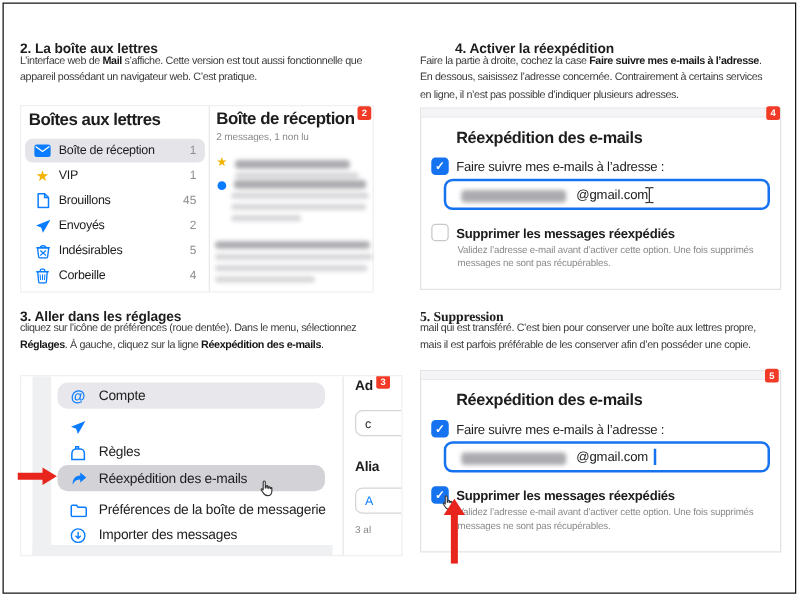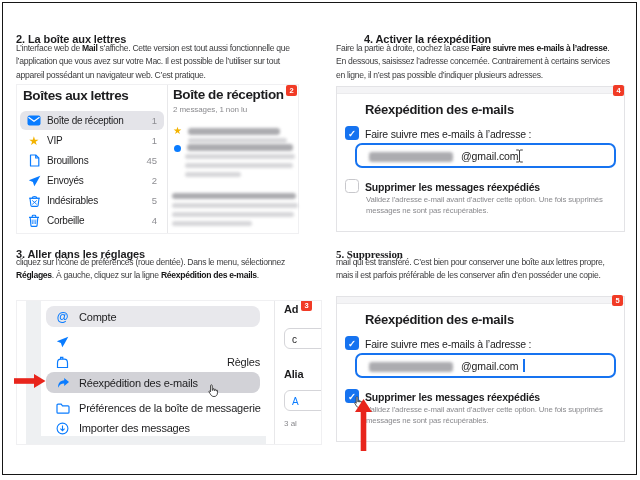--- a/index.html
+++ b/index.html
@@ -65,21 +65,20 @@
   .cursor{position:absolute;z-index:8;}
 </style>
 </head>
 <body>
 
 <div class="frame"></div>
 
 <h2 class="sec-h" style="left:16px;top:24px;">2. La boîte aux lettres</h2>
 <div class="para" style="left:16px;top:42px;">
     <div><span>L’interface web de </span><b>Mail</b><span> s’affiche. Cette version est tout aussi fonctionnelle que</span></div>
-    <div><span>l’application que vous avez sur votre Mac. Il est possible de l’utiliser sur tout</span></div>
     <div><span>appareil possédant un navigateur web. C’est pratique.</span></div>
   </div>
 
 <div class="shot shot2" style="left:16px;top:84px;width:281px;height:148px;">
   <div class="badge" style="top:0;right:1px;">2</div>
 
   <div class="mb-title" style="left:6px;top:3px;">Boîtes aux lettres</div>
 
   <div class="mrow sel" style="top:26px;">
     <span class="micon">
@@ -217,21 +216,21 @@
       </span>
     <span class="lbl">Compte</span>
   </div>
   <div class="menu-row" style="top:31px;">
     <span class="icn">
       <svg width="13" height="12" viewBox="0 0 13 12">
           <path d="M12.3 0.7 L0.8 5.3 L4.9 6.9 L6.3 11.2 L8.6 7.4 Z" fill="#0a7cff"></path>
         </svg>
     </span>
   </div>
-  <div class="menu-row" style="top:51px;justify-content:space-between;">
+  <div class="menu-row" style="top:51px;">
     <span class="icn">
       <svg width="13" height="13" viewBox="0 0 13 13">
           <path d="M1.5 11.5V7c0-2.2 1.4-3.8 3.2-3.8h3.6c1.8 0 3.2 1.6 3.2 3.8v4.5z" fill="none" stroke="#0a7cff" stroke-width="1.2"></path>
           <path d="M4.6 3.2V1.4h2.2v1.8" fill="none" stroke="#0a7cff" stroke-width="1.2"></path>
         </svg>
     </span>
     <span class="lbl">Règles</span>
   </div>
   <div class="menu-row pill2" style="top:71px;">
     <span class="icn">

